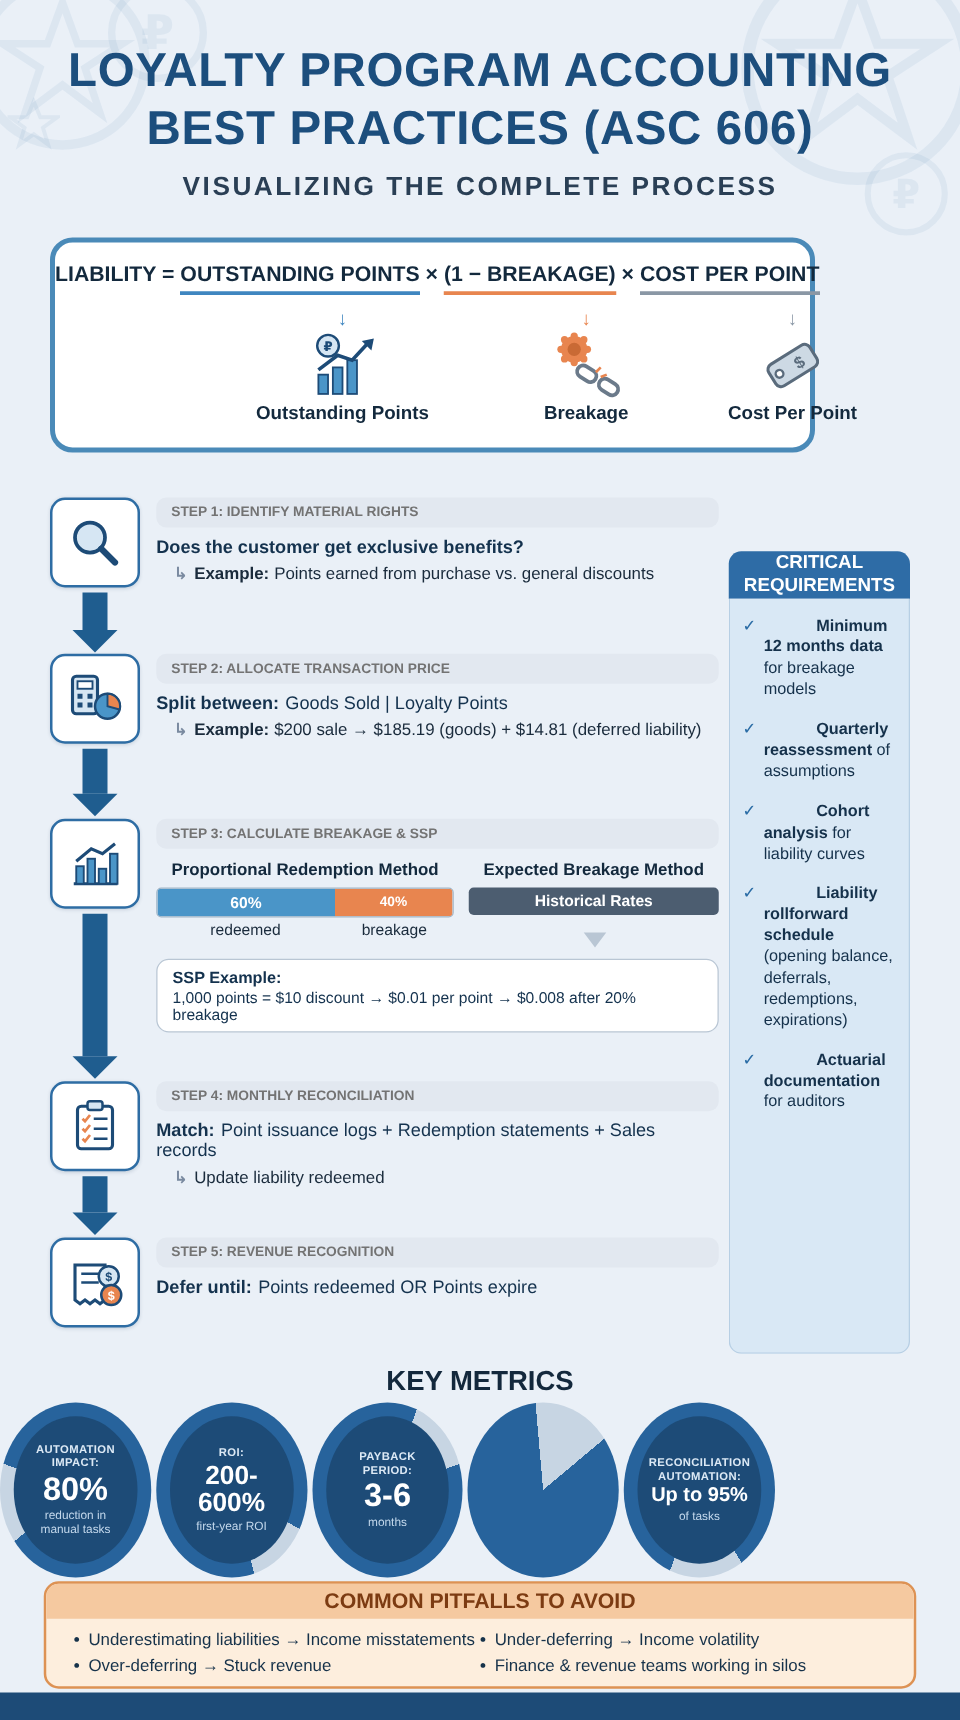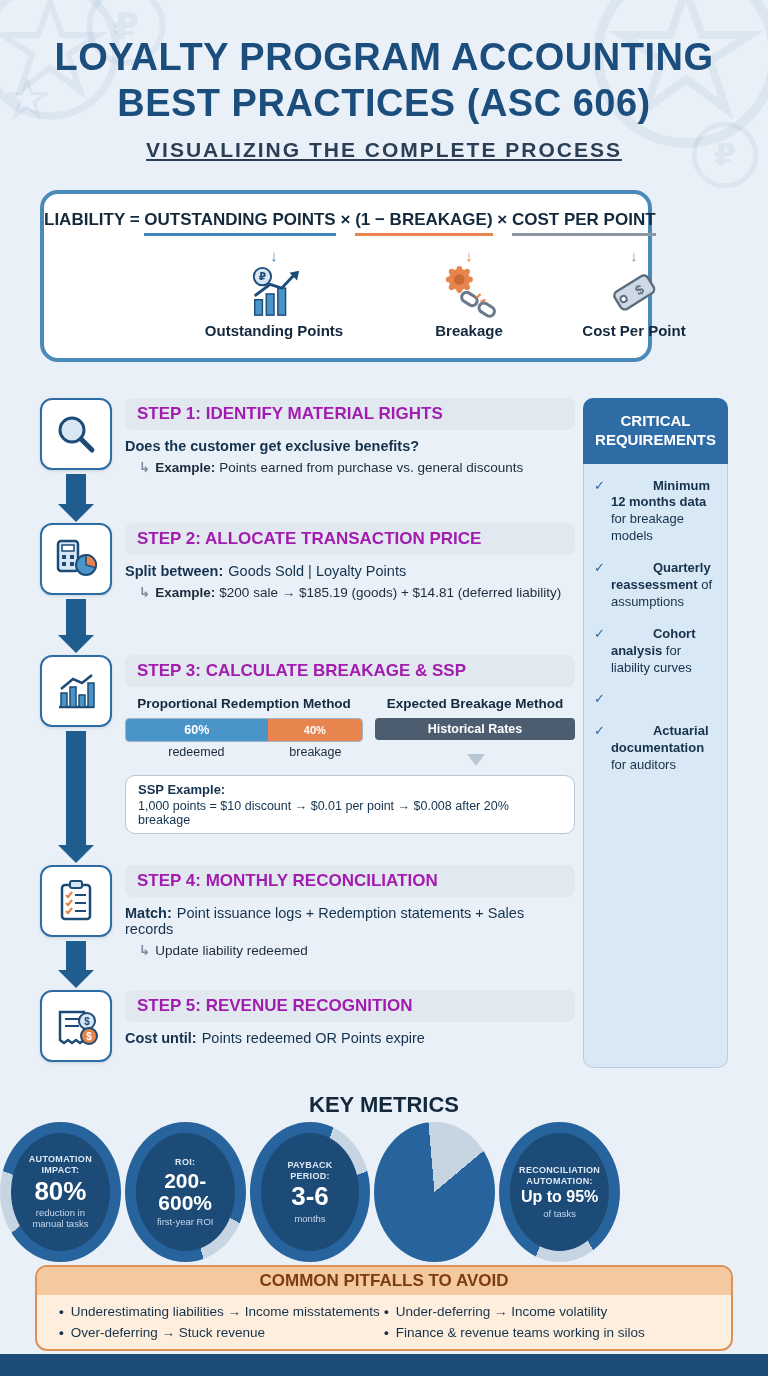--- a/index.html
+++ b/index.html
@@ -4,21 +4,21 @@
 <style>
   html,body{margin:0;padding:0;}
   .page{position:relative;width:768px;height:1376px;background:#eaf0f7;overflow:hidden;
         font-family:"Liberation Sans","DejaVu Sans",sans-serif;color:#14324e;}
   .decor{position:absolute;opacity:.07;pointer-events:none;}
 
   
   .title{position:absolute;top:34px;left:0;width:768px;text-align:center;
          font-size:38px;font-weight:800;color:#1c4e7d;line-height:1.22;letter-spacing:.5px;}
   .subtitle{position:absolute;top:138px;left:0;width:768px;text-align:center;
-            font-size:21px;font-weight:600;color:#2a3f55;letter-spacing:2px;text-decoration:underline;}
+            font-size:21px;font-weight:600;color:#2a3f55;letter-spacing:2px;}
 
   
   .formula-box{position:absolute;left:40px;top:190px;width:612px;height:172px;background:#fff;
                border:4px solid #4a8ab8;border-radius:18px;box-sizing:border-box;}
   .formula-line{position:absolute;top:16px;left:0;width:100%;text-align:center;
                 font-size:17px;font-weight:800;color:#13293d;white-space:nowrap;}
   .formula-line span{display:inline-block;padding-bottom:3px;}
   .u-blue{border-bottom:3px solid #3f86c0;}
   .u-orange{border-bottom:3px solid #e8854f;}
   .u-gray{border-bottom:3px solid #8a97a5;}
@@ -31,22 +31,22 @@
   
   .icon-box{position:absolute;left:40px;width:72px;height:72px;background:#fff;
             border:2.5px solid #2e6da4;border-radius:12px;display:flex;align-items:center;justify-content:center;
             box-shadow:0 1px 3px rgba(20,50,78,.15);box-sizing:border-box;}
   .flow-arrow{position:absolute;left:66px;width:20px;background:#1f5d8f;}
   .flow-arrow::after{content:'';position:absolute;bottom:-18px;left:-8px;
       border-left:18px solid transparent;border-right:18px solid transparent;border-top:18px solid #1f5d8f;}
 
   
   .step{position:absolute;left:125px;width:450px;}
-  .step-title{background:#e2e8f0;border-radius:8px;padding:6px 12px;font-weight:800;font-size:17px;
-              color:#a21caf;box-sizing:border-box;}
+  .step-title{background:#e2e8f0;border-radius:8px;padding:6px 12px;font-weight:800;font-size:11px;
+              color:#737373;box-sizing:border-box;}
   .lead{margin-top:8px;font-size:14.5px;}
   .lead b{font-weight:800;margin-right:5px;}
   .ex-line{margin-top:5px;font-size:13.5px;color:#1a2b3c;padding-left:14px;}
   .branch{color:#7a8aa0;font-weight:700;margin-right:5px;}
   .ex-label{font-weight:800;margin-right:4px;}
 
   
   .methods{display:flex;margin-top:9px;}
   .m-left{width:238px;}
   .m-right{width:200px;margin-left:12px;position:relative;}
@@ -62,21 +62,21 @@
   .hist-pointer{position:absolute;left:92px;top:58px;width:0;height:0;
                 border-left:9px solid transparent;border-right:9px solid transparent;border-top:12px solid #b9c6d4;}
   .ssp-box{margin-top:16px;background:#fff;border:1.5px solid #b9c6d4;border-radius:10px;
            padding:6px 12px;box-sizing:border-box;}
   .ssp-label{font-size:13px;font-weight:800;}
   .ssp-text{font-size:12.5px;margin-top:2px;}
 
   
   .sidebar{position:absolute;left:583px;top:398px;width:145px;height:665px;}
   .sidebar-head{background:#2e6ca6;color:#fff;text-align:center;font-weight:800;font-size:15px;
-                line-height:1.25;padding:14px 6px;border-radius:10px 10px 0 0;}
+                line-height:1.25;padding:0 6px;border-radius:10px 10px 0 0;margin-top:43px;}
   .sidebar-body{background:#d9e8f5;border:1px solid #b7cfe4;border-top:none;border-radius:0 0 10px 10px;
                 height:604px;box-sizing:border-box;padding:14px 10px;}
   .req-item{display:flex;gap:6px;margin-bottom:15px;font-size:13px;line-height:1.3;color:#15314b;}
   .req-check{color:#2a6ca5;font-weight:800;}
   .req-item b{font-weight:700;margin-left:42px;}
 
   
   .metrics-title{position:absolute;top:1092px;left:0;width:768px;text-align:center;
                  font-size:22px;font-weight:800;color:#13283c;}
   .metrics-row{position:absolute;top:1122px;left:0;width:620px;display:flex;justify-content:center;gap:4px;}
@@ -297,21 +297,21 @@
       <line x1="13" y1="17" x2="27" y2="17" stroke="#1d4b77" stroke-width="2"></line>
       <line x1="13" y1="24" x2="27" y2="24" stroke="#1d4b77" stroke-width="2"></line>
       <circle cx="35" cy="19" r="8" fill="#d6e6f3" stroke="#1d4b77" stroke-width="2"></circle>
       <text x="35" y="23" text-anchor="middle" font-size="10" font-weight="bold" fill="#1d4b77">$</text>
       <circle cx="37" cy="34" r="8" fill="#e8854f" stroke="#1d4b77" stroke-width="2"></circle>
       <text x="37" y="38" text-anchor="middle" font-size="10" font-weight="bold" fill="#fff">$</text>
     </svg>
   </div>
   <div class="step" style="top:990px">
     <div class="step-title">STEP 5: REVENUE RECOGNITION</div>
-    <div class="lead"><b>Cost until:</b><span>Points redeemed OR Points expire</span></div>
+    <div class="lead"><b>Defer until:</b><span>Points redeemed OR Points expire</span></div>
   </div>
 
   <div class="sidebar">
     <div class="sidebar-head">
       <div>CRITICAL</div>
       <div>REQUIREMENTS</div>
     </div>
     <div class="sidebar-body">
       <div class="req-item">
         <span class="req-check">✓</span>
@@ -320,20 +320,21 @@
       <div class="req-item">
         <span class="req-check">✓</span>
         <span><b>Quarterly reassessment</b><span> of assumptions</span></span>
       </div>
       <div class="req-item">
         <span class="req-check">✓</span>
         <span><b>Cohort analysis</b><span> for liability curves</span></span>
       </div>
       <div class="req-item">
         <span class="req-check">✓</span>
+        <span><b>Liability rollforward schedule</b><span> (opening balance, deferrals, redemptions, expirations)</span></span>
       </div>
       <div class="req-item">
         <span class="req-check">✓</span>
         <span><b>Actuarial documentation</b><span> for auditors</span></span>
       </div>
     </div>
   </div>
 
   <div class="metrics-title">KEY METRICS</div>
   <div class="metrics-row">

